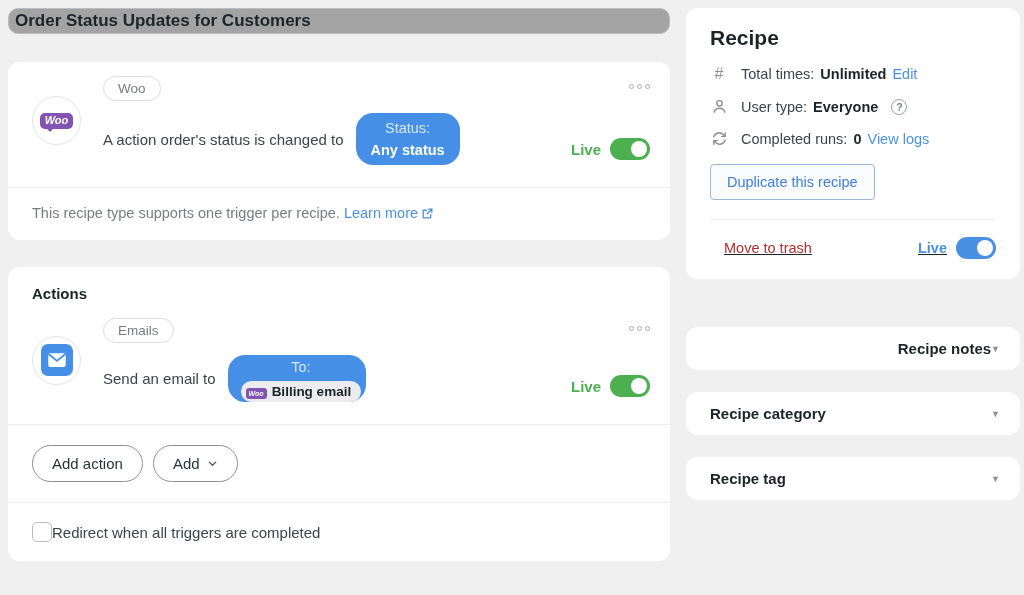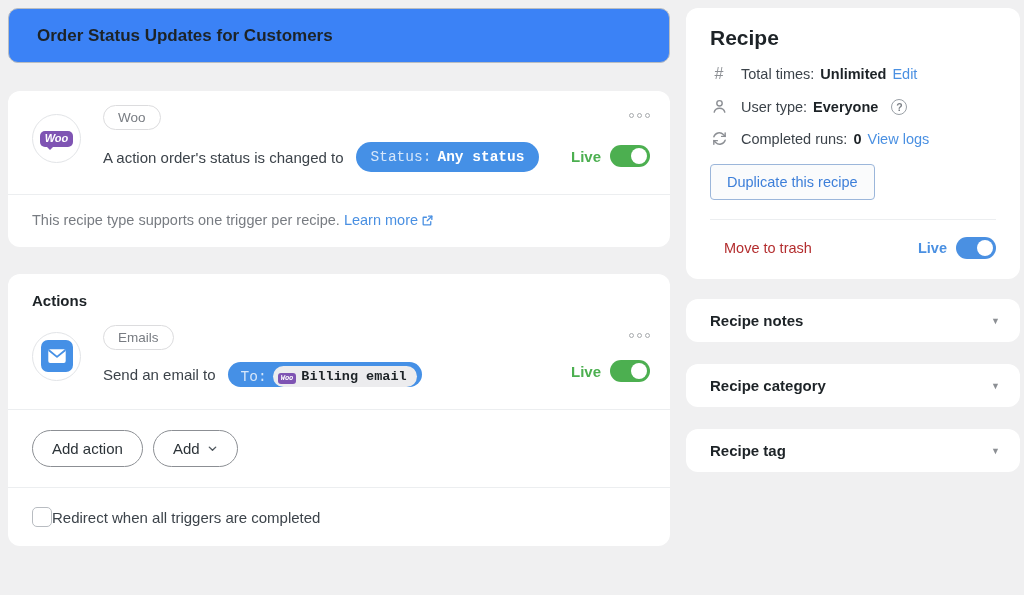--- a/index.html
+++ b/index.html
@@ -8,23 +8,23 @@
     background: #f0f0f1;
     font-family: "Liberation Sans", sans-serif;
     color: #1d2327;
   }
   .layout { display: flex; gap: 16px; padding: 8px 6px 8px 8px; }
   .col-main { width: 662px; flex: none; }
   .col-side { width: 334px; flex: none; }
 
   
   .title-input {
-    width: 100%; height: 55px;
+    width: 100%; height: 26px;
     border: 1px solid #b9bdc1; border-radius: 10px;
-    background: #3b82f6; padding: 0 28px;
+    background: #a3a3a3; padding: 0 6px;
     font-family: "Liberation Sans", sans-serif;
     font-size: 17px; font-weight: 700; color: #1d2327;
     outline: none;
   }
 
   
   .card { background: #fff; border-radius: 12px; }
   .card-trigger { margin-top: 28px; }
   .card-actions { margin-top: 27px; }
   .card-header { padding: 18px 24px 2px; font-size: 15px; font-weight: 700; color: #1d2327; }
@@ -57,21 +57,21 @@
     border: 1px solid #dcdcde; border-radius: 999px;
     padding: 4px 14px; color: #787c82; font-size: 13.5px; background: #fff;
   }
   .sentence { display: flex; align-items: center; gap: 12px; font-size: 15px; color: #3c434a; white-space: nowrap; }
 
   .pill-btn {
     border: none; cursor: pointer;
     background: #4590e6; border-radius: 17px;
     padding: 7px 15px; font-size: 14.5px;
     display: inline-flex; align-items: center; gap: 6px;
-    font-family: Liberation Mono, monospace; white-space: nowrap;
+    font-family: Liberation Sans, sans-serif; white-space: nowrap; flex-direction: column;
   }
   .pill-btn .prefix { color: rgba(255,255,255,0.78); }
   .pill-btn .value  { color: #fff; font-weight: 700; }
   .pill-btn.token-style { padding: 4px 5px 0 13px; }
   .token {
     background: #ececee; border-radius: 13px;
     padding: 3px 10px 3px 5px; display: inline-flex; align-items: flex-end; gap: 5px;
     color: #1d2327; font-weight: 700; font-size: 13.5px;
   }
   .woo-mini {
@@ -131,31 +131,31 @@
     font-size: 10.5px; color: #7c8187; font-weight: 700; cursor: pointer;
   }
   .duplicate-btn {
     margin-top: 17px; cursor: pointer;
     background: #fafbfc; border: 1px solid #9bb6da; border-radius: 4px;
     padding: 9px 16px; font-size: 14.5px; color: #3d7fd9;
     font-family: "Liberation Sans", sans-serif;
   }
   .recipe-footer {
     border-top: 1px solid #eceef0; margin-top: 19px; padding-top: 17px;
-    display: flex; justify-content: space-between; align-items: center;
+    display: flex; justify-content: space-between; align-items: center; text-decoration: underline;
   }
   .trash-link { color: #b32d2e; font-size: 14.5px; text-decoration: none; cursor: pointer; padding-left: 14px; }
   .footer-live { display: flex; align-items: center; gap: 9px; cursor: pointer; }
 
   .accordion {
     background: #fff; border-radius: 12px; height: 43px;
     display: flex; align-items: center; justify-content: space-between;
     padding: 0 20px 0 24px; cursor: pointer;
   }
-  .accordion.first { margin-top: 20px; }
+  .accordion.first { margin-top: 48px; justify-content: flex-end; }
   .accordion + .accordion { margin-top: 22px; }
   .accordion .acc-label { font-size: 15px; font-weight: 700; color: #1d2327; }
   .caret { color: #8c8f94; font-size: 9px; }
 </style>
 </head>
 <body>
 
 <div class="layout">
 
   <div class="col-main">

